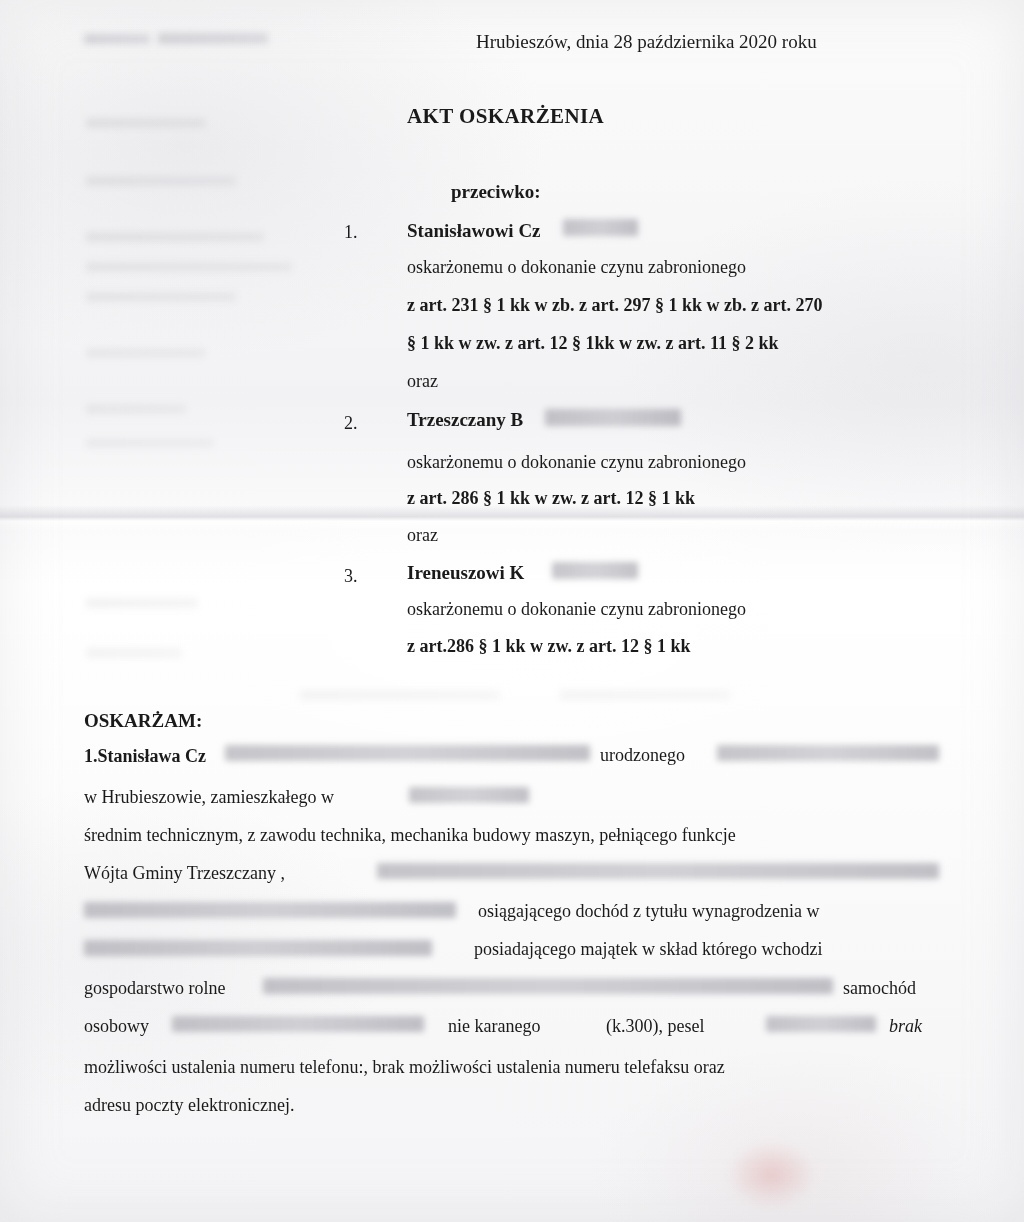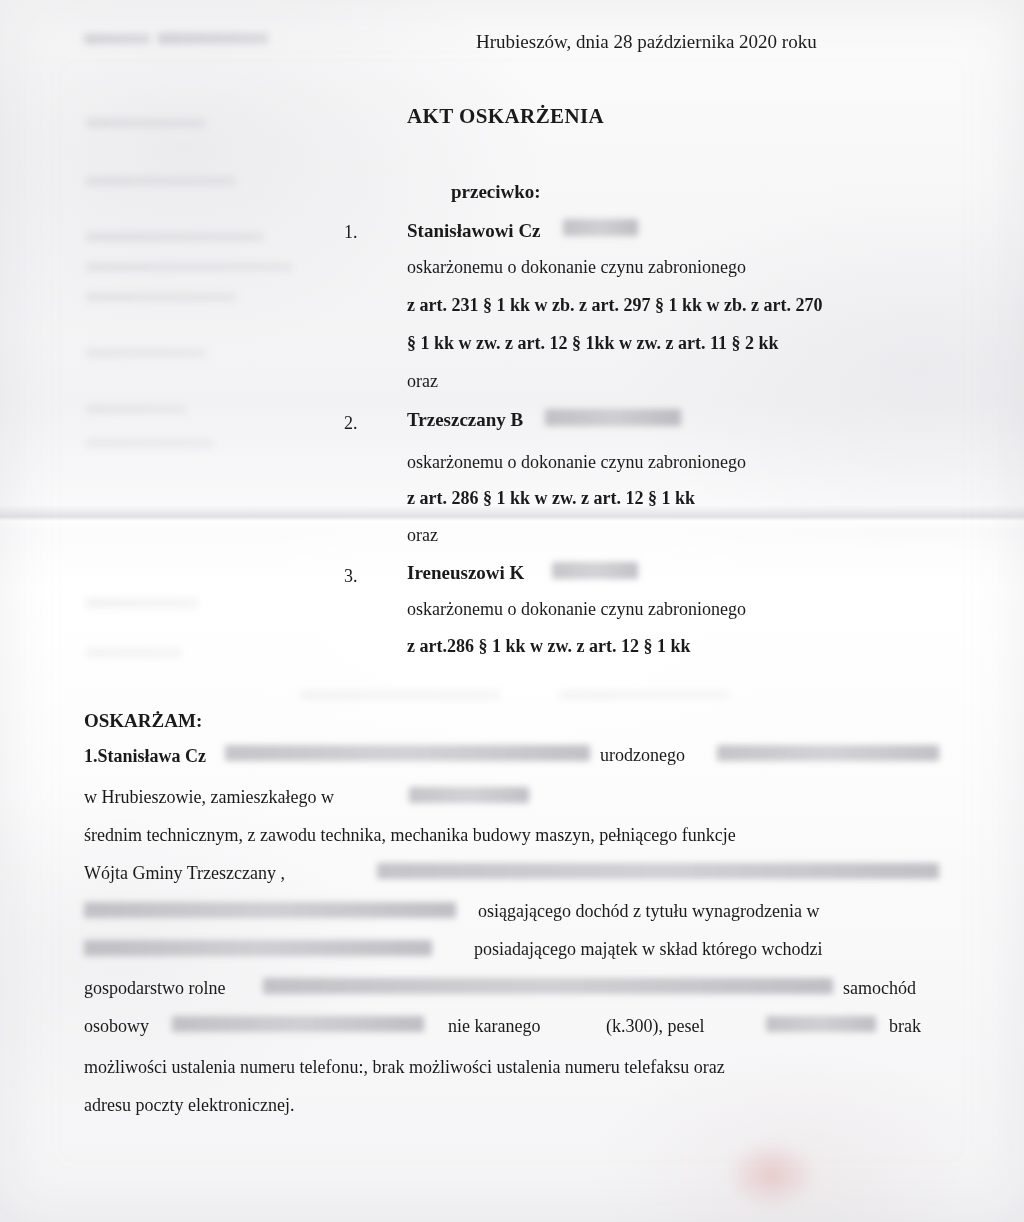--- a/index.html
+++ b/index.html
@@ -171,21 +171,21 @@
 
   <div class="t" style="left:84px; top:977px; font-size:18px;">gospodarstwo rolne</div>
   <div class="redact" style="left:263px; top:978px; width:570px; height:16px;"></div>
   <div class="t" style="left:843px; top:977px; font-size:18px;">samochód</div>
 
   <div class="t" style="left:84px; top:1015px; font-size:18px;">osobowy</div>
   <div class="redact" style="left:172px; top:1016px; width:252px; height:16px;"></div>
   <div class="t" style="left:448px; top:1015px; font-size:18px;">nie karanego</div>
   <div class="t" style="left:606px; top:1015px; font-size:18px;">(k.300), pesel</div>
   <div class="redact" style="left:766px; top:1016px; width:110px; height:16px;"></div>
-  <div class="t" style="left:889px; top:1015px; font-size:18px;">brak</div>
+  <div class="t" style="left:889px; top:1015px; font-size:18px;font-style:italic;">brak</div>
 
   <div class="t" style="left:84px; top:1056px; font-size:18px;">możliwości ustalenia numeru telefonu:, brak możliwości ustalenia numeru telefaksu oraz</div>
 
   <div class="t" style="left:84px; top:1094px; font-size:18px;">adresu poczty elektronicznej.</div>
 
 </div>
 
 <div class="edge-shadow"></div>
 
 </body></html>

